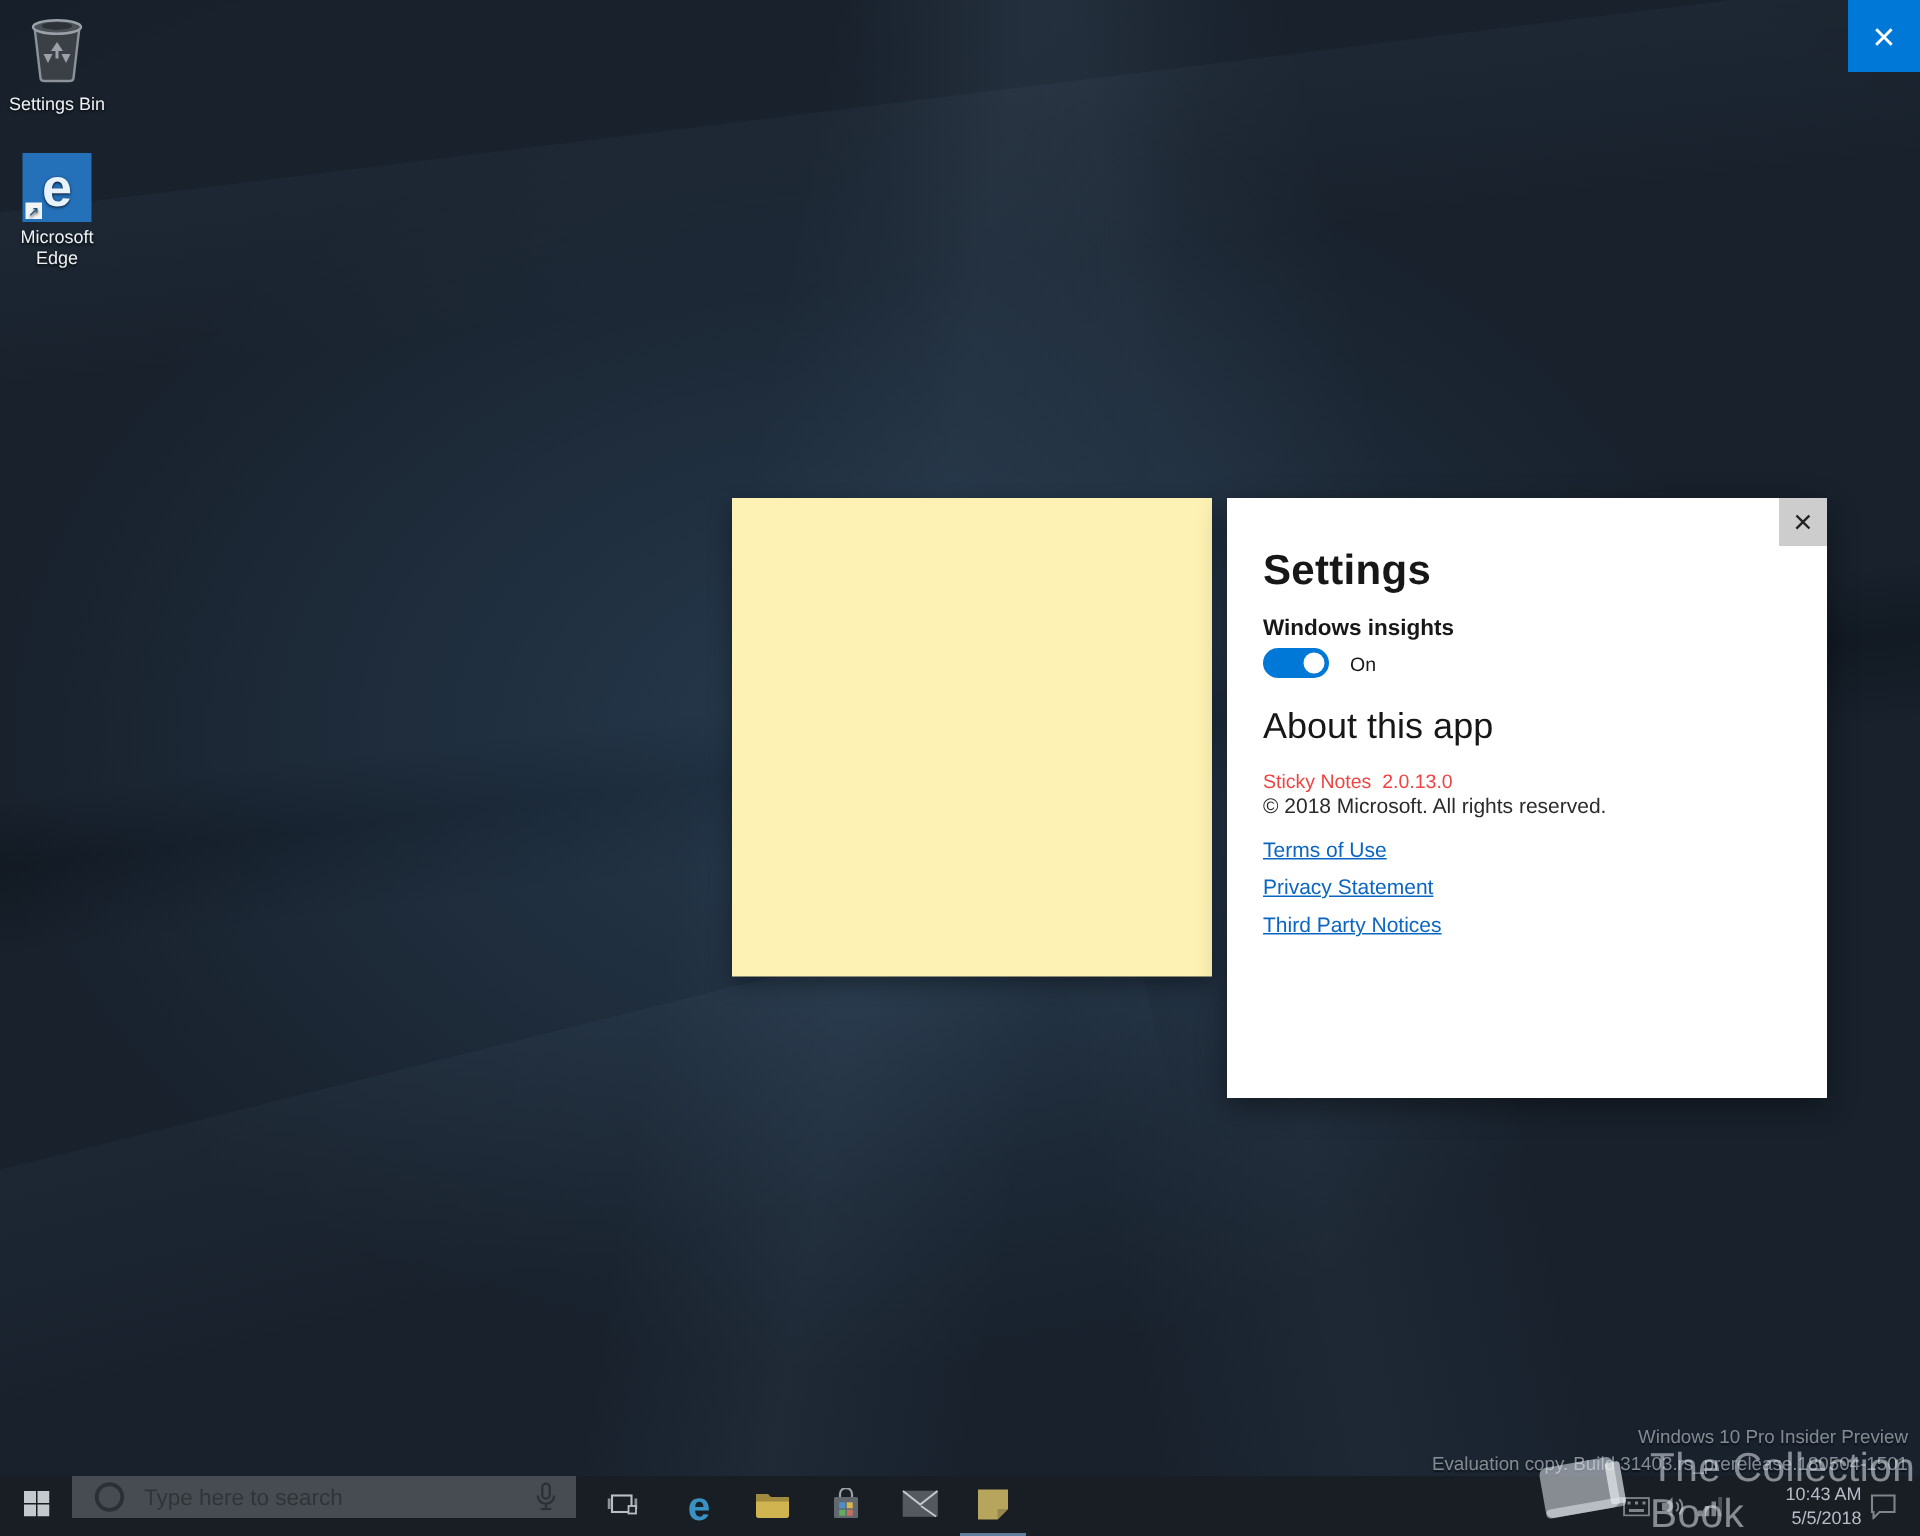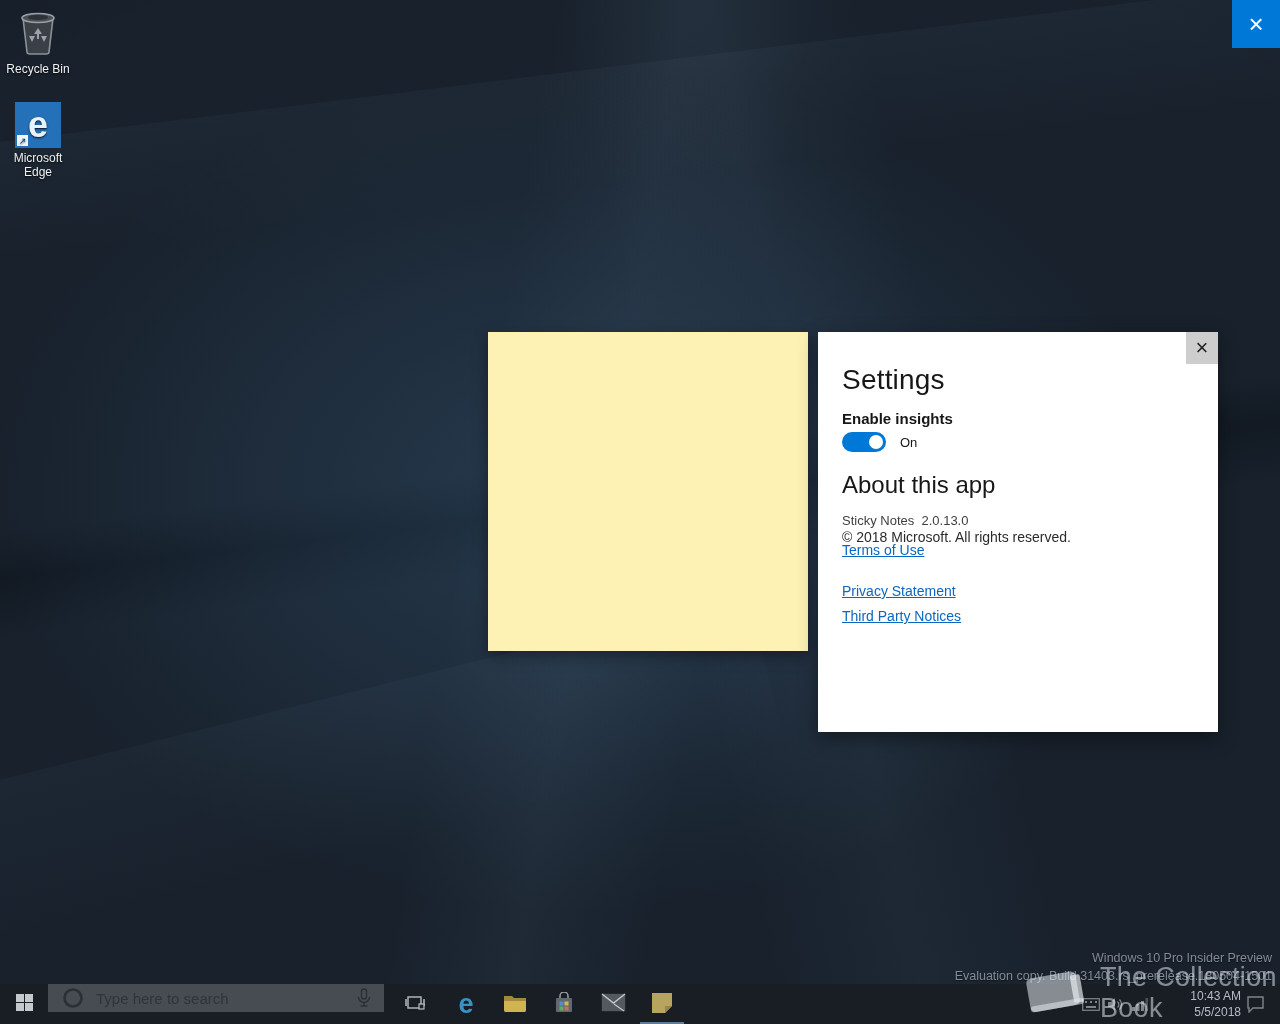--- a/index.html
+++ b/index.html
@@ -35,31 +35,31 @@
   
   .sticky-note{position:absolute;left:488px;top:332px;width:320px;height:319px;
     background:#fdf2b4;box-shadow:0 5px 14px rgba(0,0,0,0.38);}
 
   
   .settings-panel{position:absolute;left:818px;top:332px;width:400px;height:400px;background:#ffffff;
     box-shadow:0 6px 18px rgba(0,0,0,0.4);color:#171717;}
   .sp-close{position:absolute;top:0;right:0;width:32px;height:32px;background:#cdcdcd;border:none;
     display:flex;align-items:center;justify-content:center;font-size:22px;font-weight:300;color:#222;
     line-height:1;padding:0;cursor:pointer;}
-  .sp-title{position:absolute;left:24px;top:32px;font-size:28px;font-weight:400;letter-spacing:0.2px;}
+  .sp-title{position:absolute;left:24px;top:32px;font-size:28px;font-weight:700;letter-spacing:0.2px;}
   .sp-insights-label{position:absolute;left:24px;top:78px;font-size:15px;font-weight:700;}
   .toggle-row{position:absolute;left:24px;top:100px;display:flex;align-items:center;}
   .toggle{width:44px;height:20px;border-radius:10px;background:#0078d7;position:relative;cursor:pointer;}
   .toggle .knob{position:absolute;top:3px;left:27px;width:14px;height:14px;border-radius:50%;background:#fff;}
   .toggle-state{margin-left:14px;font-size:13px;}
   .sp-about-title{position:absolute;left:24px;top:139px;font-size:24px;font-weight:400;}
-  .sp-version{position:absolute;left:24px;top:181px;font-size:13px;color:#404040;white-space:pre-wrap;}
+  .sp-version{position:absolute;left:24px;top:181px;font-size:13px;color:#ef4444;white-space:pre-wrap;}
   .sp-copyright{position:absolute;left:24px;top:197px;font-size:14px;color:#2b2b2b;}
   .sp-link{position:absolute;left:24px;font-size:14px;color:#0b66c2;text-decoration:underline;cursor:pointer;}
-  .link0{top:210px;} .link1{top:251px;} .link2{top:276px;}
+  .link0{top:226px;} .link1{top:251px;} .link2{top:276px;}
 
   
   .win-close{position:absolute;right:0;top:0;width:48px;height:48px;background:#0078d7;border:none;
     color:#fff;font-size:26px;font-weight:300;display:flex;align-items:center;justify-content:center;
     padding:0;cursor:pointer;line-height:1;}
 
   
   .sysinfo{position:absolute;right:8px;top:949px;text-align:right;color:rgba(200,207,216,0.62);
     font-size:12.5px;line-height:18px;text-shadow:0 1px 1px rgba(0,0,0,0.5);}
   .watermark{position:absolute;left:1020px;top:962px;z-index:30;display:flex;align-items:flex-end;
@@ -105,37 +105,37 @@
     <span class="glyph">
       <svg width="46" height="48" viewBox="0 0 46 48">
         <path d="M8 10 L38 10 L34 44 Q34 46 31 46 L15 46 Q12 46 12 44 Z" fill="#3a4046" stroke="#8b9298" stroke-width="1.6"></path>
         <ellipse cx="23" cy="10" rx="16" ry="4.5" fill="#4a5056" stroke="#9aa1a8" stroke-width="1.6"></ellipse>
         <ellipse cx="23" cy="9.4" rx="10" ry="2.6" fill="#2c3238"></ellipse>
         <path d="M23 20 l4 6 h-3 v5 h-2 v-5 h-3 z" fill="#9aa1a8"></path>
         <path d="M17 34 l-3-6 6 0 z" fill="#9aa1a8"></path>
         <path d="M29 34 l3-6 -6 0 z" fill="#9aa1a8"></path>
       </svg>
     </span>
-    <span>Recycle Bin</span>
+    <span>Settings Bin</span>
   </div>
 
   <div class="dicon edge-desktop">
     <span class="edge-tile">
       <span class="e">e</span>
       <span class="shortcut-arrow">↗</span>
     </span>
     <span>Microsoft Edge</span>
   </div>
 
   <div class="sticky-note"></div>
 
   <div class="settings-panel">
     <button class="sp-close">×</button>
     <div class="sp-title">Settings</div>
-    <div class="sp-insights-label">Enable insights</div>
+    <div class="sp-insights-label">Windows insights</div>
     <div class="toggle-row">
       <div class="toggle">
         <div class="knob"></div>
       </div>
       <span class="toggle-state">On</span>
     </div>
     <div class="sp-about-title">About this app</div>
     <div class="sp-version">Sticky Notes  2.0.13.0</div>
     <div class="sp-copyright">© 2018 Microsoft. All rights reserved.</div>
     <a class="sp-link link0">Terms of Use</a>

